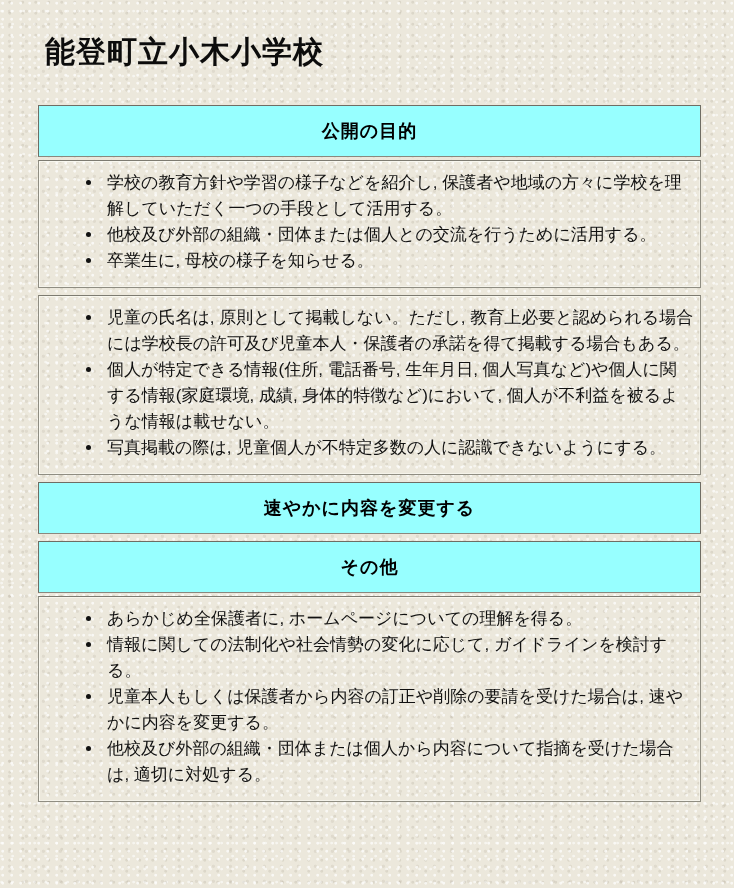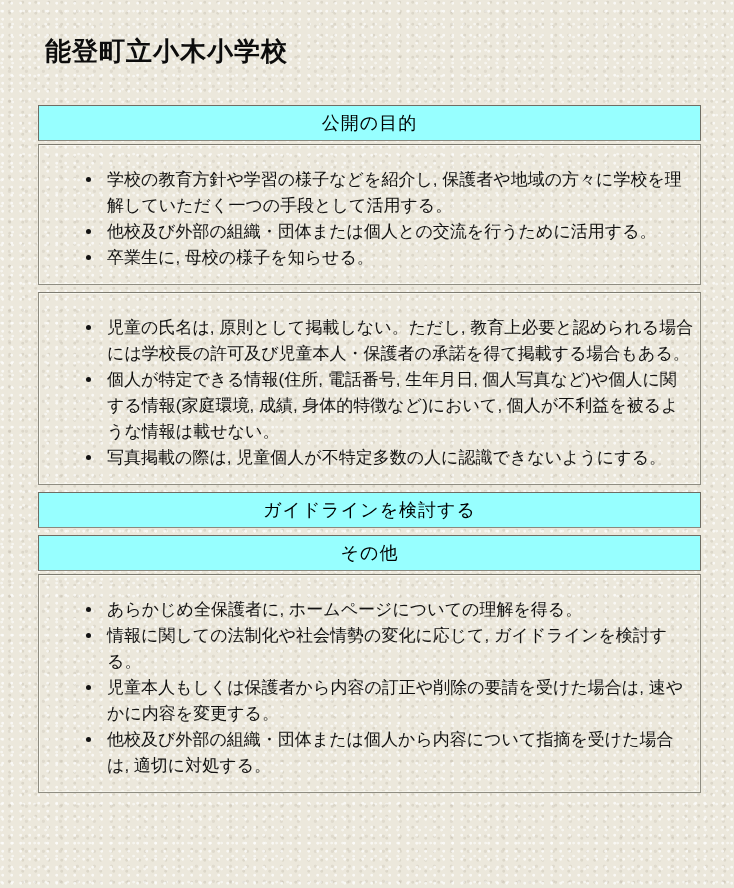--- a/index.html
+++ b/index.html
@@ -15,57 +15,57 @@
     background-color: #ece8dc;
     background-image:
       radial-gradient(circle at 30% 40%, rgba(255,255,255,0.7) 0 1px, transparent 1.8px),
       radial-gradient(circle at 75% 20%, rgba(145,136,116,0.18) 0 1px, transparent 1.9px),
       radial-gradient(circle at 55% 75%, rgba(145,136,116,0.14) 0 1.2px, transparent 2px),
       radial-gradient(circle at 15% 85%, rgba(255,255,255,0.55) 0 1px, transparent 1.7px);
     background-size: 9px 8px, 13px 11px, 17px 15px, 11px 13px;
   }
   .page-title {
     margin: 28px 20px 30px 45px;
-    font-size: 26px;
+    font-size: 30px;
     line-height: 47px;
     font-weight: bold;
     letter-spacing: 1px;
     color: #0c0c0c;
   }
   .sections {
     margin-left: 38px;
     width: 663px;
   }
   .section {
     margin-bottom: 7px;
   }
   .section-heading {
     box-sizing: border-box;
-    height: 36px;
+    height: 52px;
     margin-bottom: 3px;
     display: flex;
     align-items: center;
     justify-content: center;
     background: #97ffff;
     border: 1px solid #6f6d64;
     border-bottom-color: #8a887e;
     font-size: 18px;
-    font-weight: normal;
+    font-weight: bold;
     letter-spacing: 1px;
     color: #000;
   }
   .section-body {
     box-sizing: border-box;
     border: 1px solid #8f8d82;
     border-top-color: #7d7b71;
     box-shadow: inset 1px 1px 0 rgba(250,248,240,0.9), inset -1px -1px 0 rgba(250,248,240,0.7);
   }
   .section-body ul {
     margin: 0;
-    padding: 22px 6px 13px 64px;
+    padding: 9px 6px 13px 64px;
     list-style: disc;
   }
   .section-body li {
     font-size: 17px;
     line-height: 26px;
     padding-left: 4px;
   }
 </style>
 </head>
 <body>
@@ -91,21 +91,21 @@
     <div class="section-body">
       <ul>
         <li>児童の氏名は, 原則として掲載しない。ただし, 教育上必要と認められる場合には学校長の許可及び児童本人・保護者の承諾を得て掲載する場合もある。</li>
         <li>個人が特定できる情報(住所, 電話番号, 生年月日, 個人写真など)や個人に関する情報(家庭環境, 成績, 身体的特徴など)において, 個人が不利益を被るような情報は載せない。</li>
         <li>写真掲載の際は, 児童個人が不特定多数の人に認識できないようにする。</li>
       </ul>
     </div>
   </div>
 
   <div class="section">
-    <div class="section-heading">ガイドラインを検討する</div>
+    <div class="section-heading">速やかに内容を変更する</div>
   </div>
 
   <div class="section">
     <div class="section-heading">その他</div>
     <div class="section-body">
       <ul>
         <li>あらかじめ全保護者に, ホームページについての理解を得る。</li>
         <li>情報に関しての法制化や社会情勢の変化に応じて, ガイドラインを検討する。</li>
         <li>児童本人もしくは保護者から内容の訂正や削除の要請を受けた場合は, 速やかに内容を変更する。</li>
         <li>他校及び外部の組織・団体または個人から内容について指摘を受けた場合は, 適切に対処する。</li>

